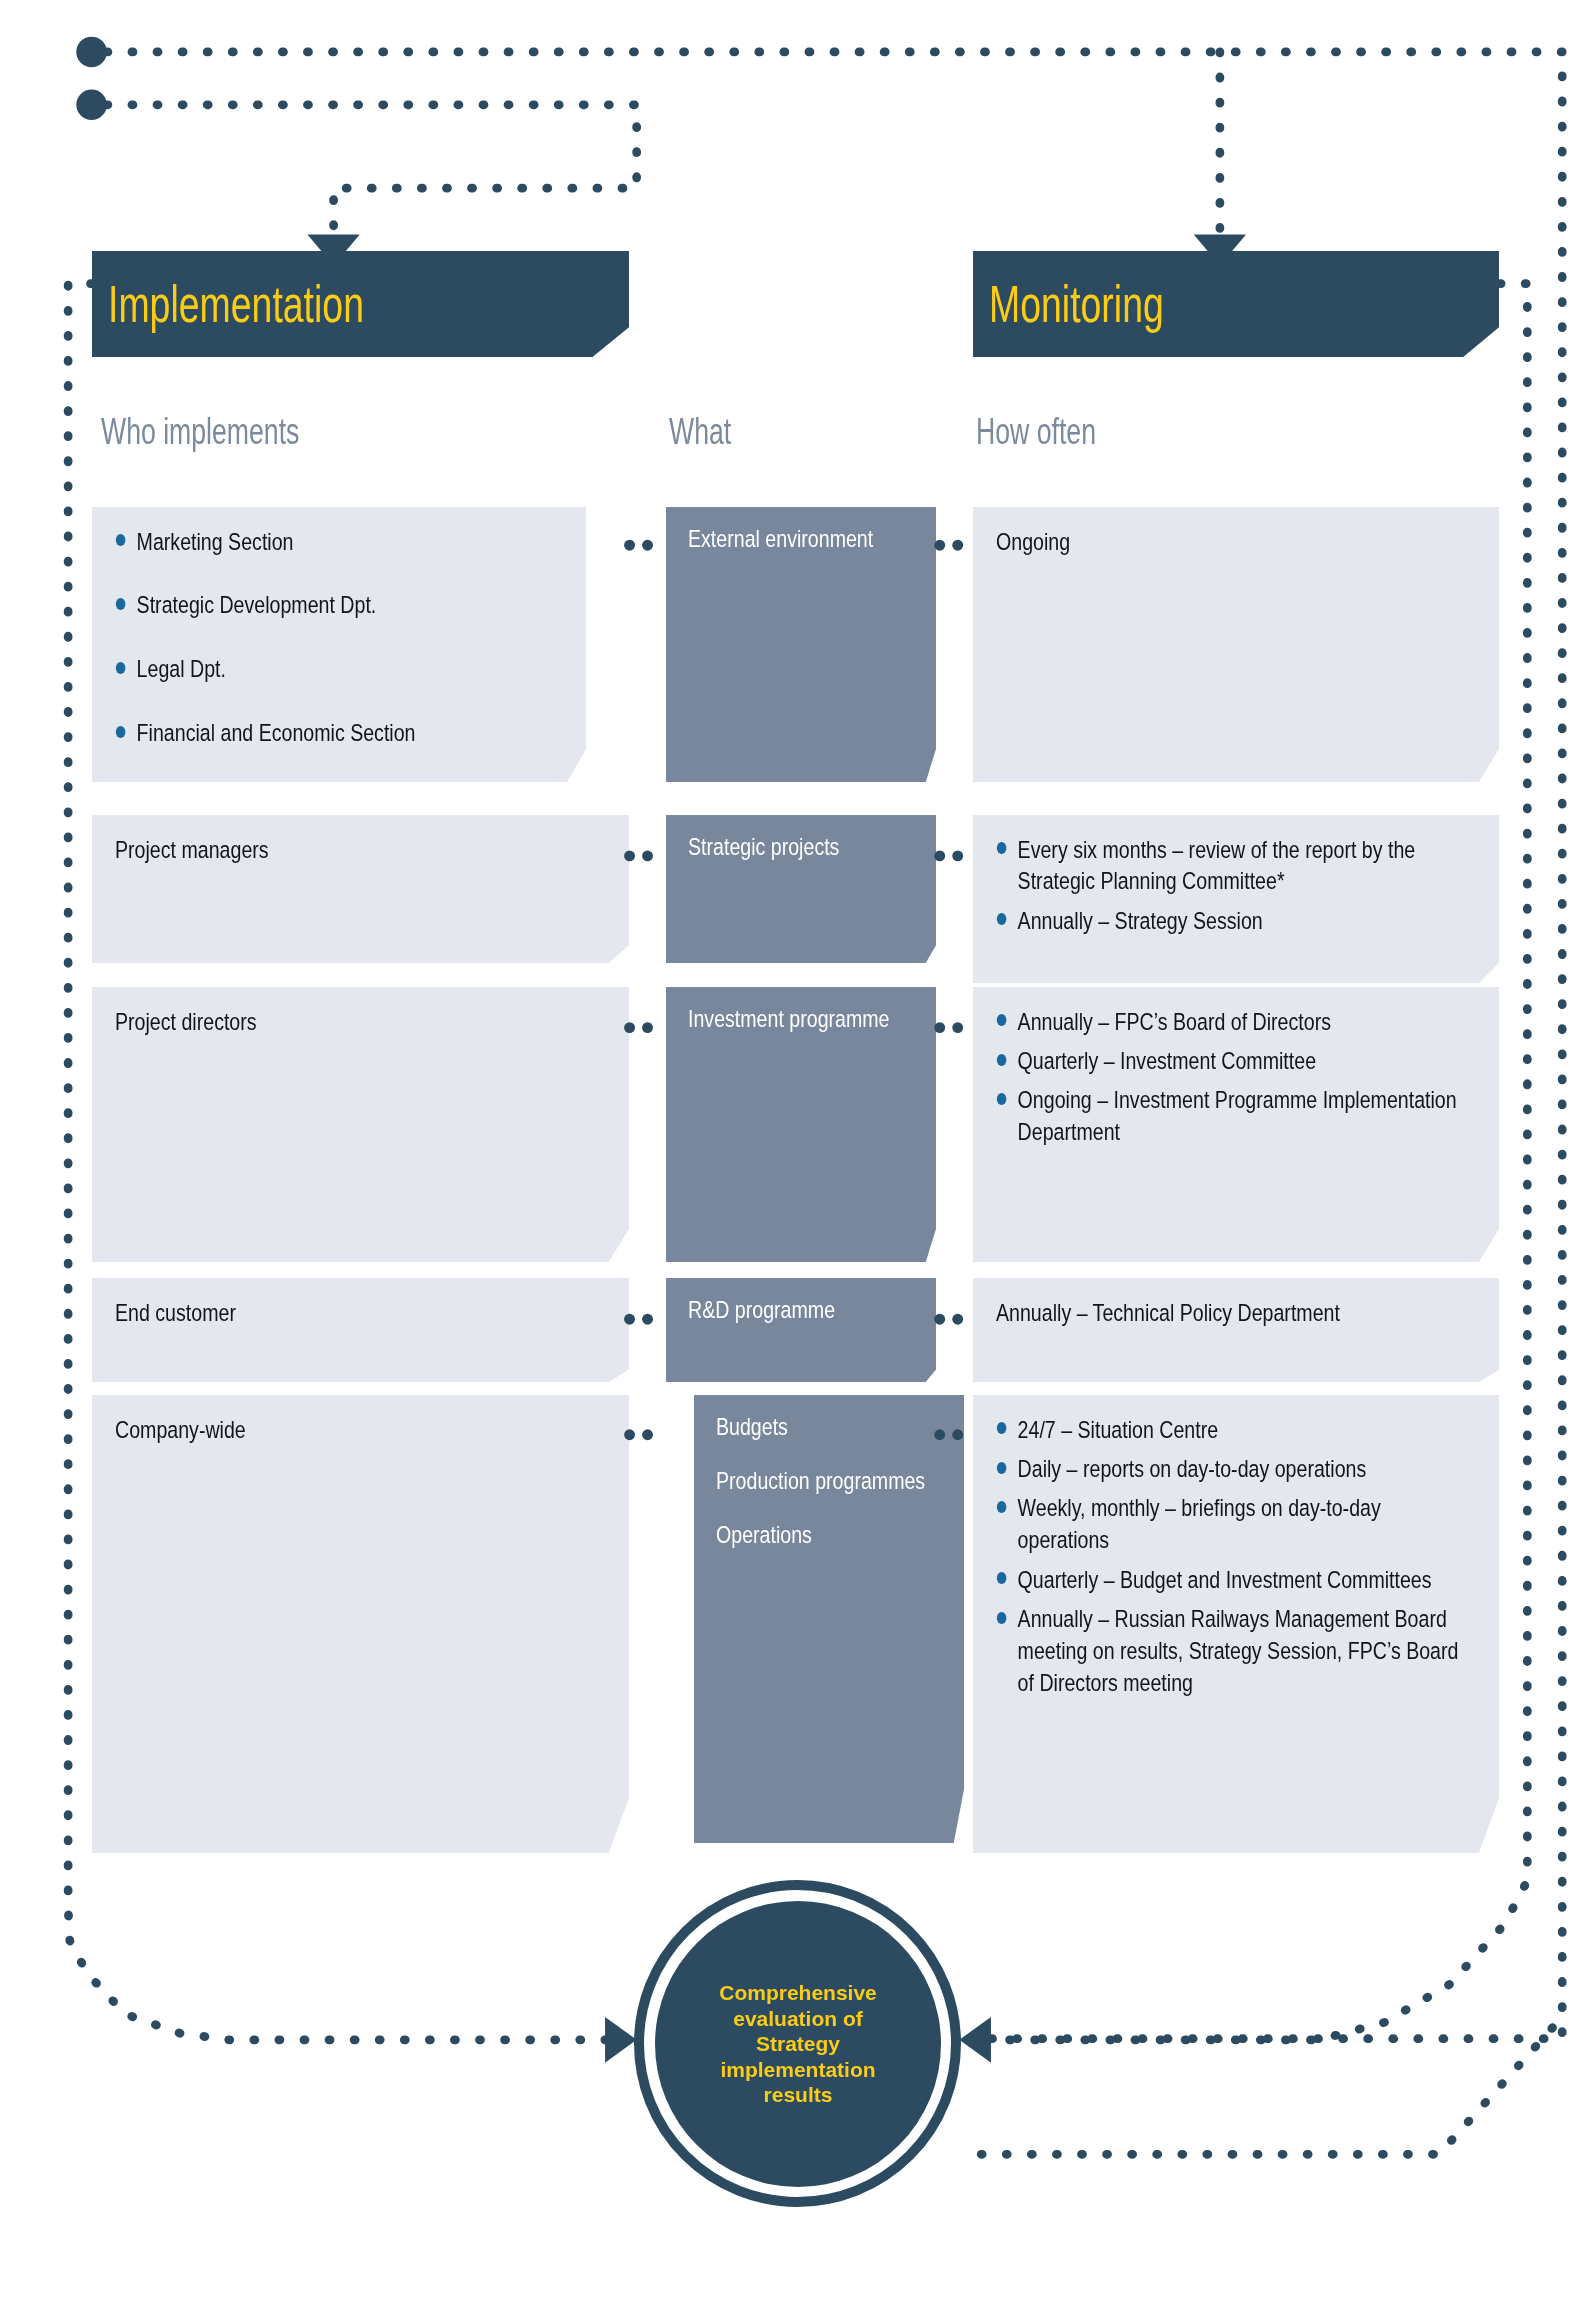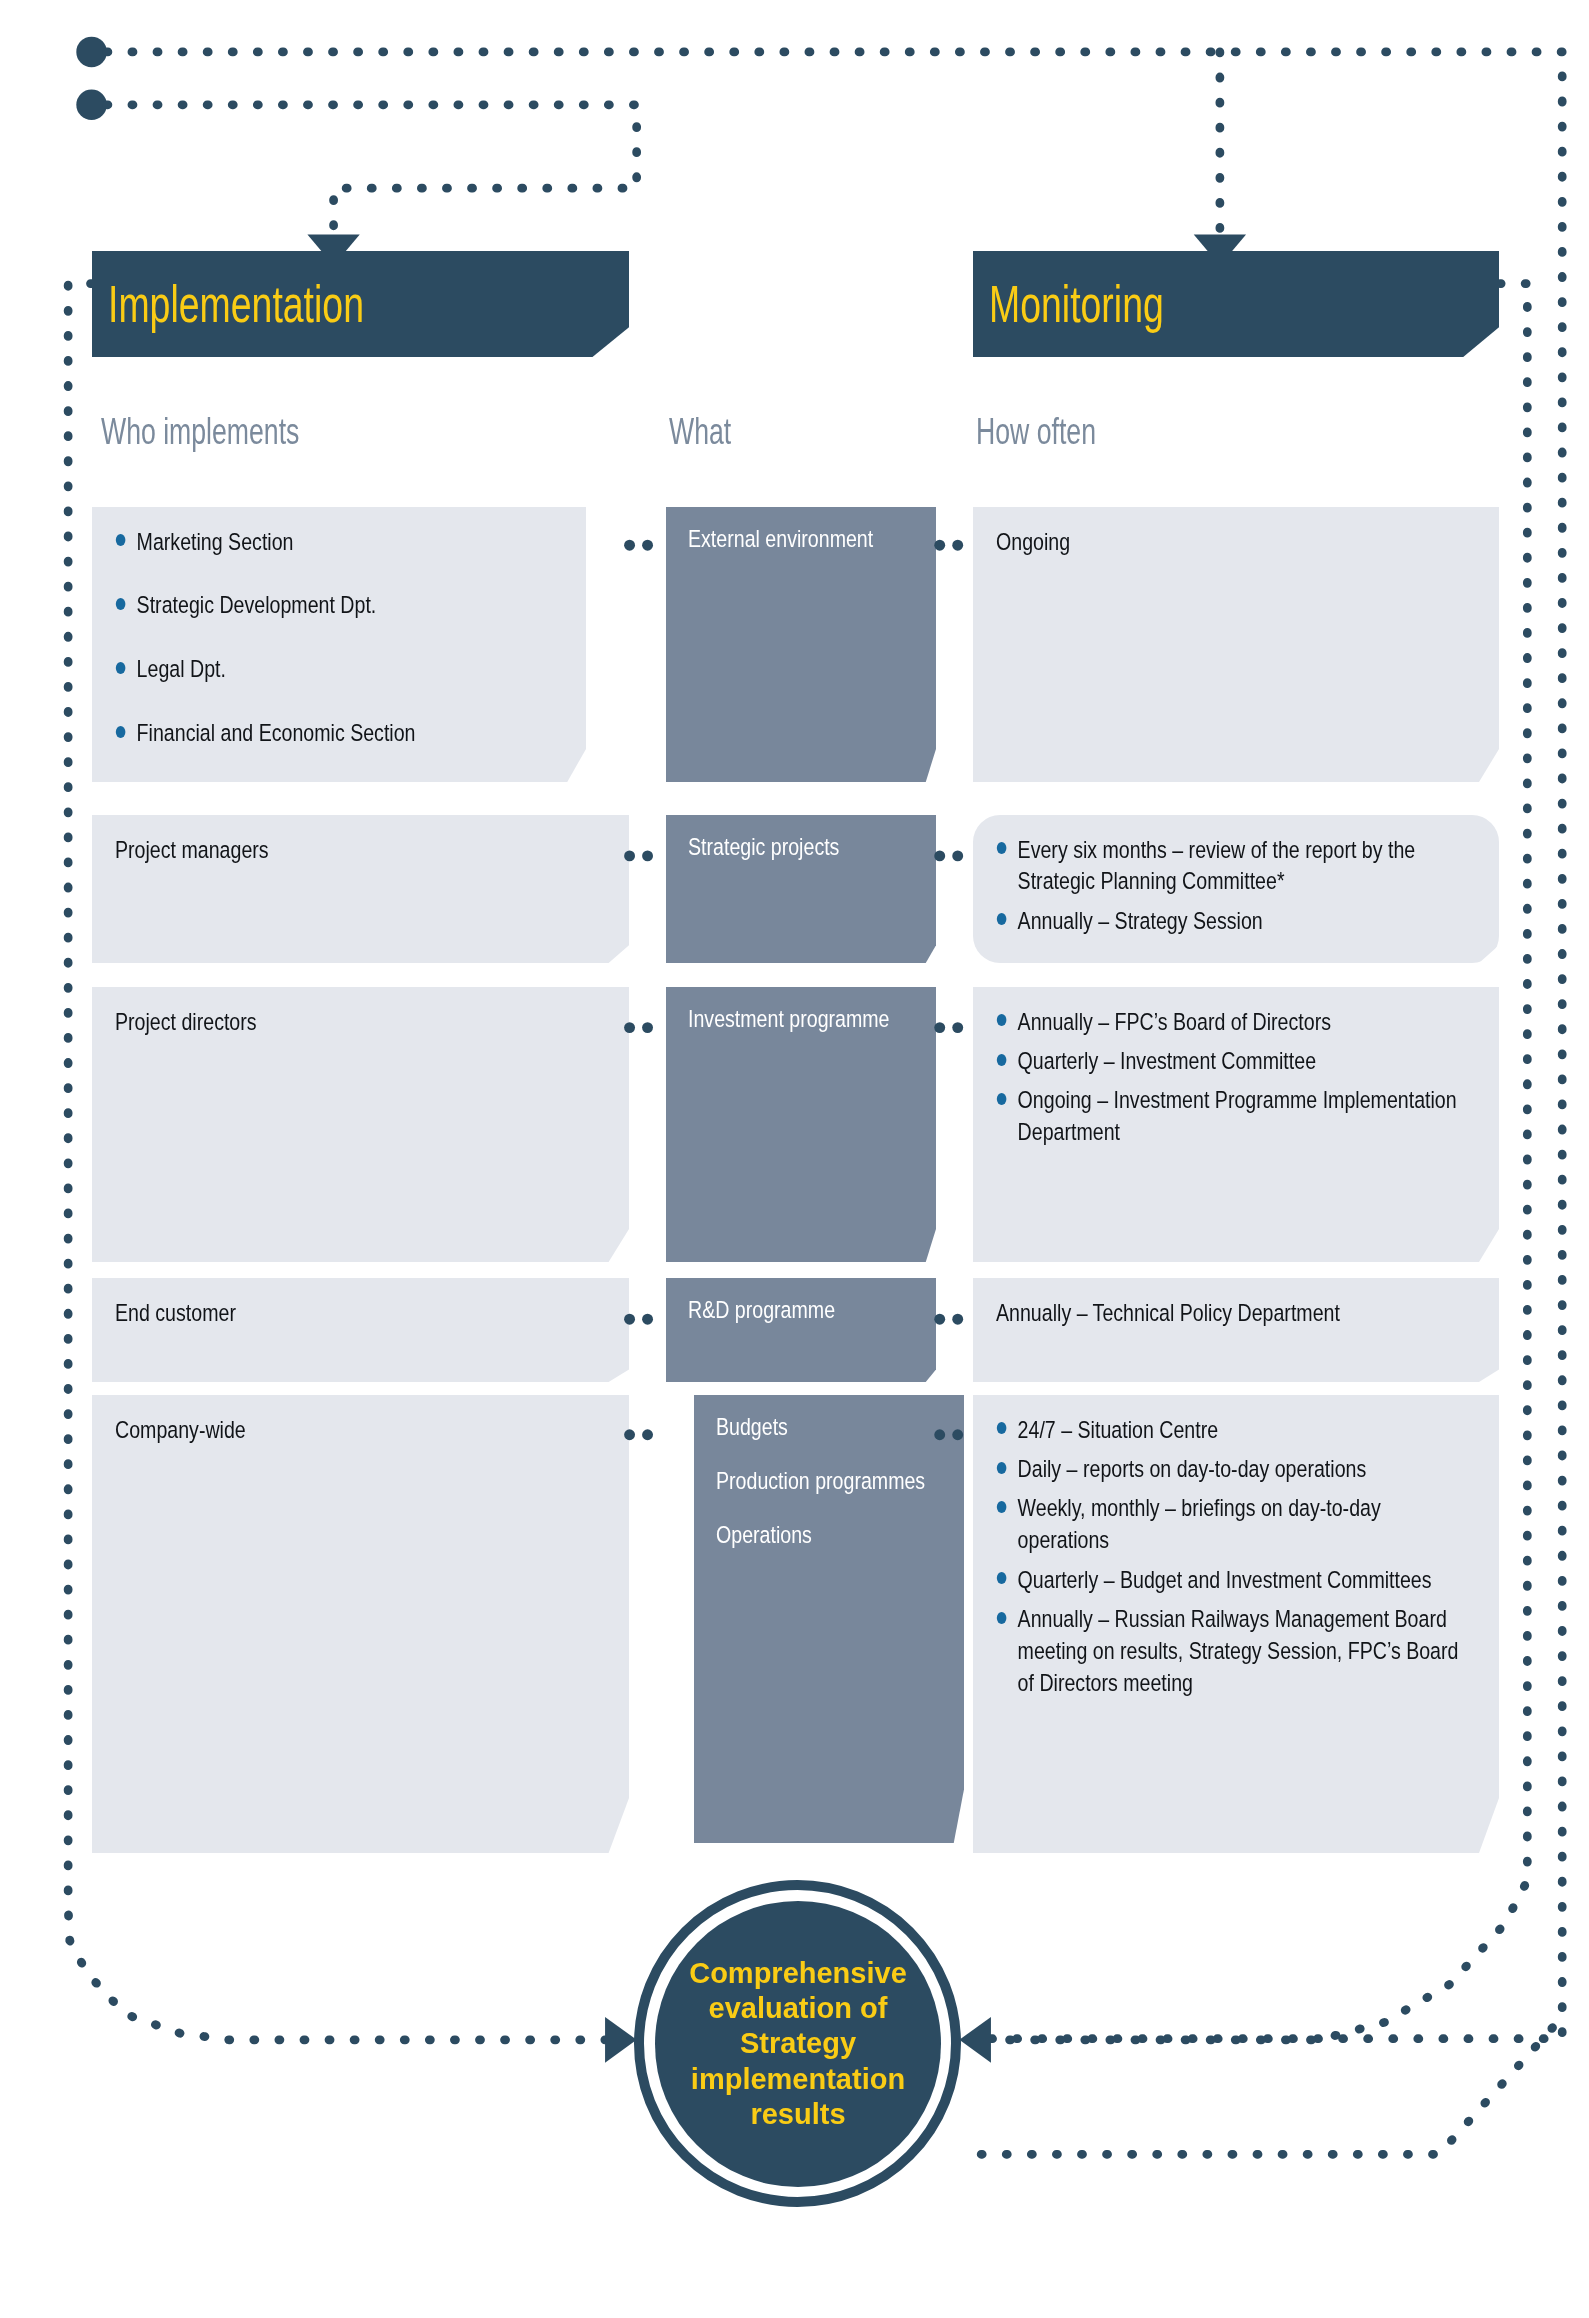--- a/index.html
+++ b/index.html
@@ -108,21 +108,21 @@
   #circle-outer{
     position:absolute;inset:0;border-radius:50%;
     border:10.4px solid #2c4b61;box-sizing:border-box;background:#ffffff;
   }
   #circle-inner{
     position:absolute;left:21px;top:21px;width:286px;height:286px;
     border-radius:50%;background:#2c4b61;
     display:flex;align-items:center;justify-content:center;
   }
   #circle-label{
-    color:#facc15;font-size:29px;font-weight:bold;line-height:1.22;
+    color:#facc15;font-size:21px;font-weight:bold;line-height:1.22;
     text-align:center;width:218px;
   }
 </style>
 </head>
 <body>
 
 <div class="stage">
 
   <svg class="svg-layer" viewBox="0 0 2917 4254" width="1590" height="2319">
     <defs>
@@ -190,21 +190,21 @@
       <div class="plain-text">Project managers</div>
     </div>
   </div>
   <div class="cell slate" style="left:666px;top:815px;width:270px;height:148px;">
     <div class="cell-inner">
       <div class="slate-text">
         <div class="blk">Strategic projects</div>
       </div>
     </div>
   </div>
-  <div class="cell light" style="left:973px;top:815px;width:526px;height:148px;border-radius:27px;">
+  <div class="cell light" style="left:973px;top:815px;width:526px;height:168px;">
     <div class="cell-inner">
       <ul class="bullets wide">
         <li><span class="dot"></span><span>Every six months – review of the report by the Strategic Planning Committee*</span></li>
         <li><span class="dot"></span><span>Annually – Strategy Session</span></li>
       </ul>
     </div>
   </div>
 
   <div class="cell light" style="left:92px;top:987px;width:537px;height:275px;">
     <div class="cell-inner">

